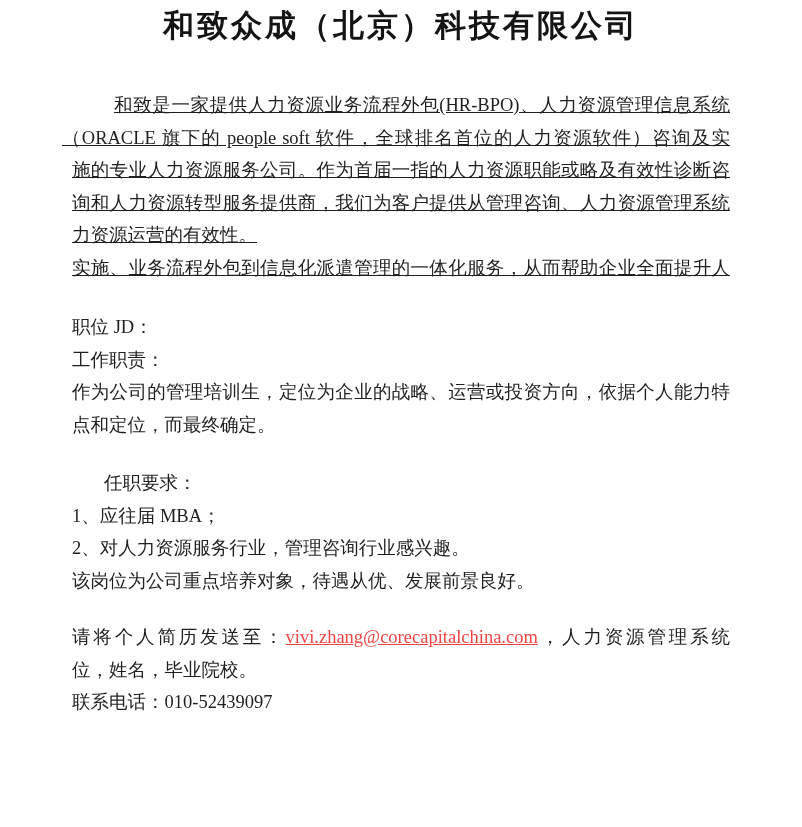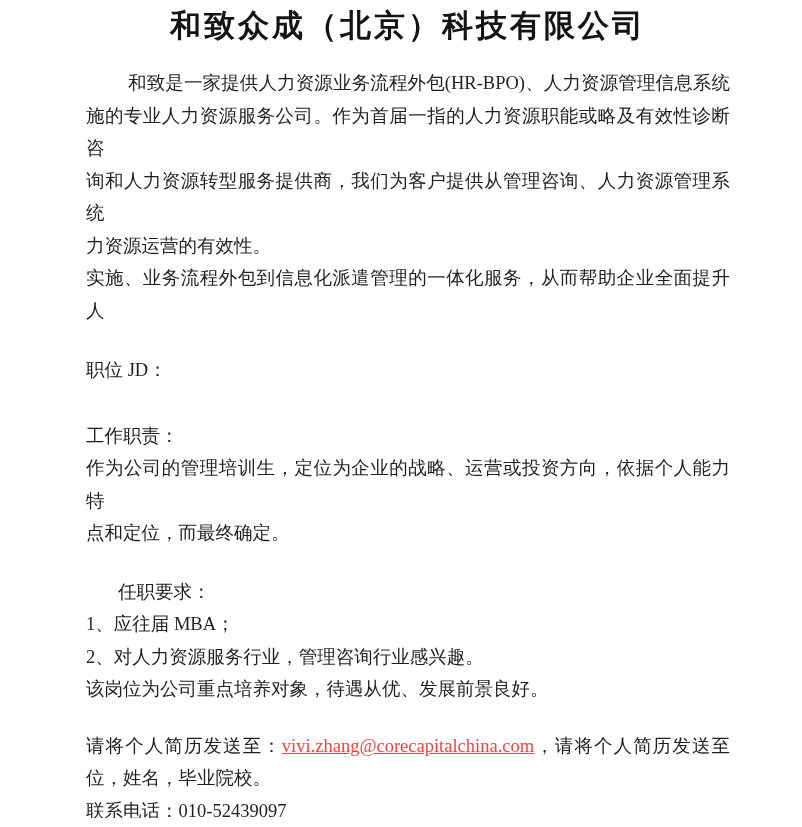--- a/index.html
+++ b/index.html
@@ -5,21 +5,20 @@
   html, body { margin: 0; padding: 0; }
   .page {
     position: relative;
     width: 802px;
     height: 818px;
     background: #ffffff;
     color: #1f1f1f;
     font-family: "Liberation Serif", "DejaVu Serif", serif;
     overflow: hidden;
     box-sizing: border-box;
-    padding-left: 14px;
   }
   .content {
     padding: 5px 72px 0 72px;
   }
   .doc-title {
     text-align: center;
     font-size: 31px;
     font-weight: bold;
     line-height: 42px;
     letter-spacing: 3px;
@@ -30,41 +29,42 @@
     line-height: 32.5px;
     text-align: left;
   }
   .jline {
     text-align: justify;
     text-align-last: justify;
   }
   .indent { text-indent: 42px; }
   .hang { margin-left: -10px; }
   .sp27 { margin-top: 27px; }
-  .sp33 { margin-top: 33px; }
+  .sp33 { }
   .sp26 { margin-top: 26px; margin-left: 32px; }
   .sp24 { margin-top: 24px; }
-  .intro { margin-top: 20px; }
+  .intro { margin-top: 42px; text-decoration: underline; }
   .email-link {
     color: #ef4444;
     text-decoration: underline;
     cursor: pointer;
     font-family: "Liberation Serif", "DejaVu Serif", serif;
   }
 </style>
 </head>
 <body>
 
 <div class="page">
   <div class="content">
 
     <div class="doc-title">和致众成（北京）科技有限公司</div>
 
     <div class="intro">
       <div class="line jline indent">和致是一家提供人力资源业务流程外包(HR-BPO)、人力资源管理信息系统</div>
+      <div class="line jline hang">（ORACLE 旗下的 people soft 软件，全球排名首位的人力资源软件）咨询及实</div>
       <div class="line jline">施的专业人力资源服务公司。作为首届一指的人力资源职能或略及有效性诊断咨</div>
       <div class="line jline">询和人力资源转型服务提供商，我们为客户提供从管理咨询、人力资源管理系统</div>
       <div class="line">力资源运营的有效性。</div>
       <div class="line jline">实施、业务流程外包到信息化派遣管理的一体化服务，从而帮助企业全面提升人</div>
     </div>
 
     <div class="line sp27">职位 JD：</div>
 
     <div>
       <div class="line sp33">工作职责：</div>
@@ -76,19 +76,19 @@
       <div class="line sp26">任职要求：</div>
       <div class="line">1、应往届 MBA；</div>
       <div class="line">2、对人力资源服务行业，管理咨询行业感兴趣。</div>
     </div>
 
     <div>
       <div class="line">该岗位为公司重点培养对象，待遇从优、发展前景良好。</div>
     </div>
 
     <div>
-      <div class="line jline sp24"><span>请将个人简历发送至：</span><span class="email-link">vivi.zhang@corecapitalchina.com</span><span>，请将个人简历发送至</span></div>
+      <div class="line jline sp24"><span>请将个人简历发送至：</span><span class="email-link">vivi.zhang@corecapitalchina.com</span><span>，人力资源管理系统</span></div>
       <div class="line">位，姓名，毕业院校。</div>
       <div class="line">联系电话：010-52439097</div>
     </div>
 
   </div>
 </div>
 
 </body></html>

